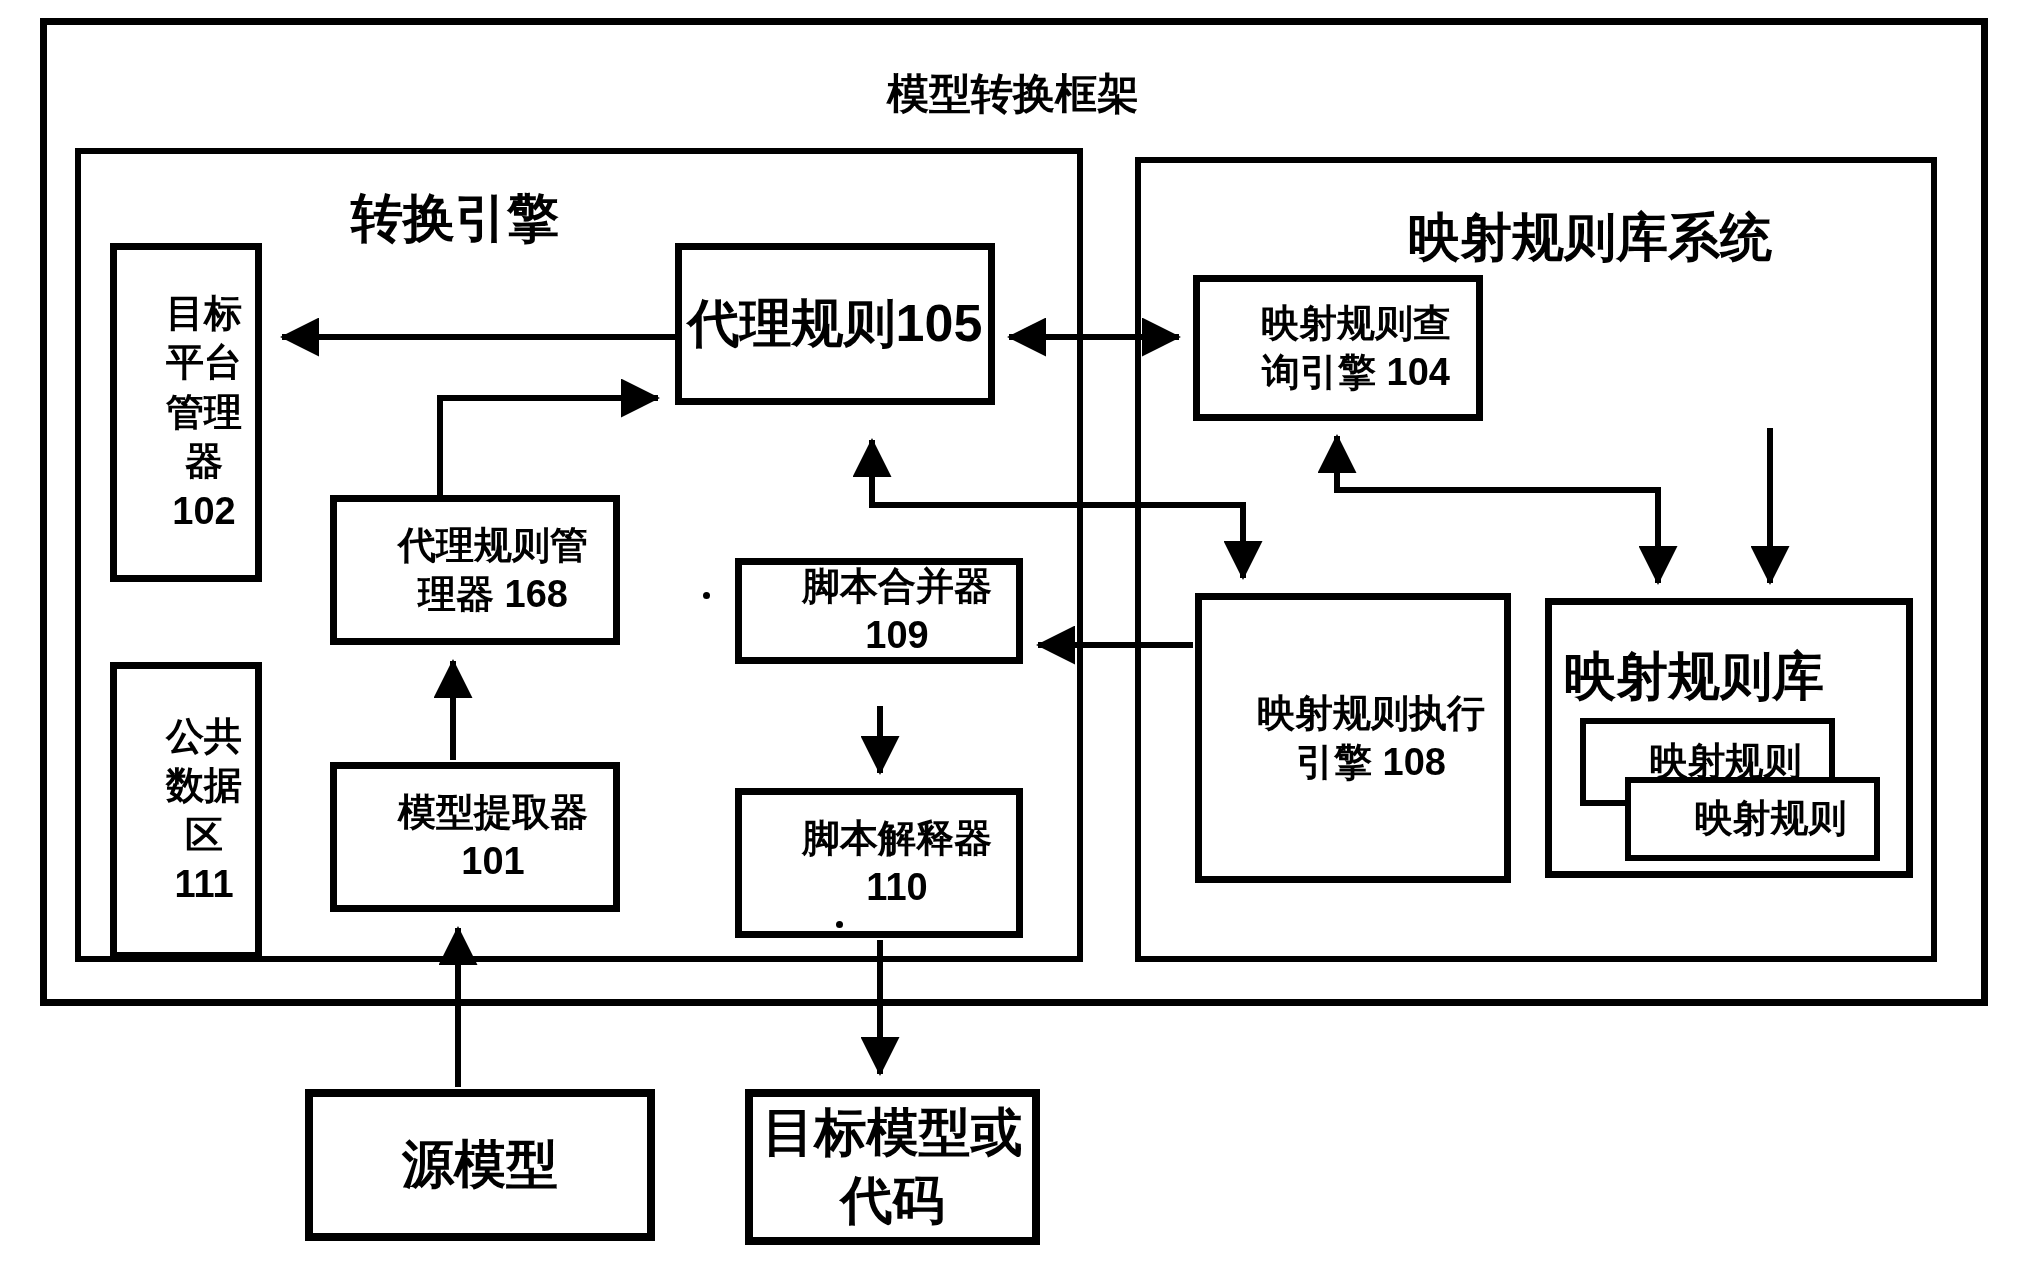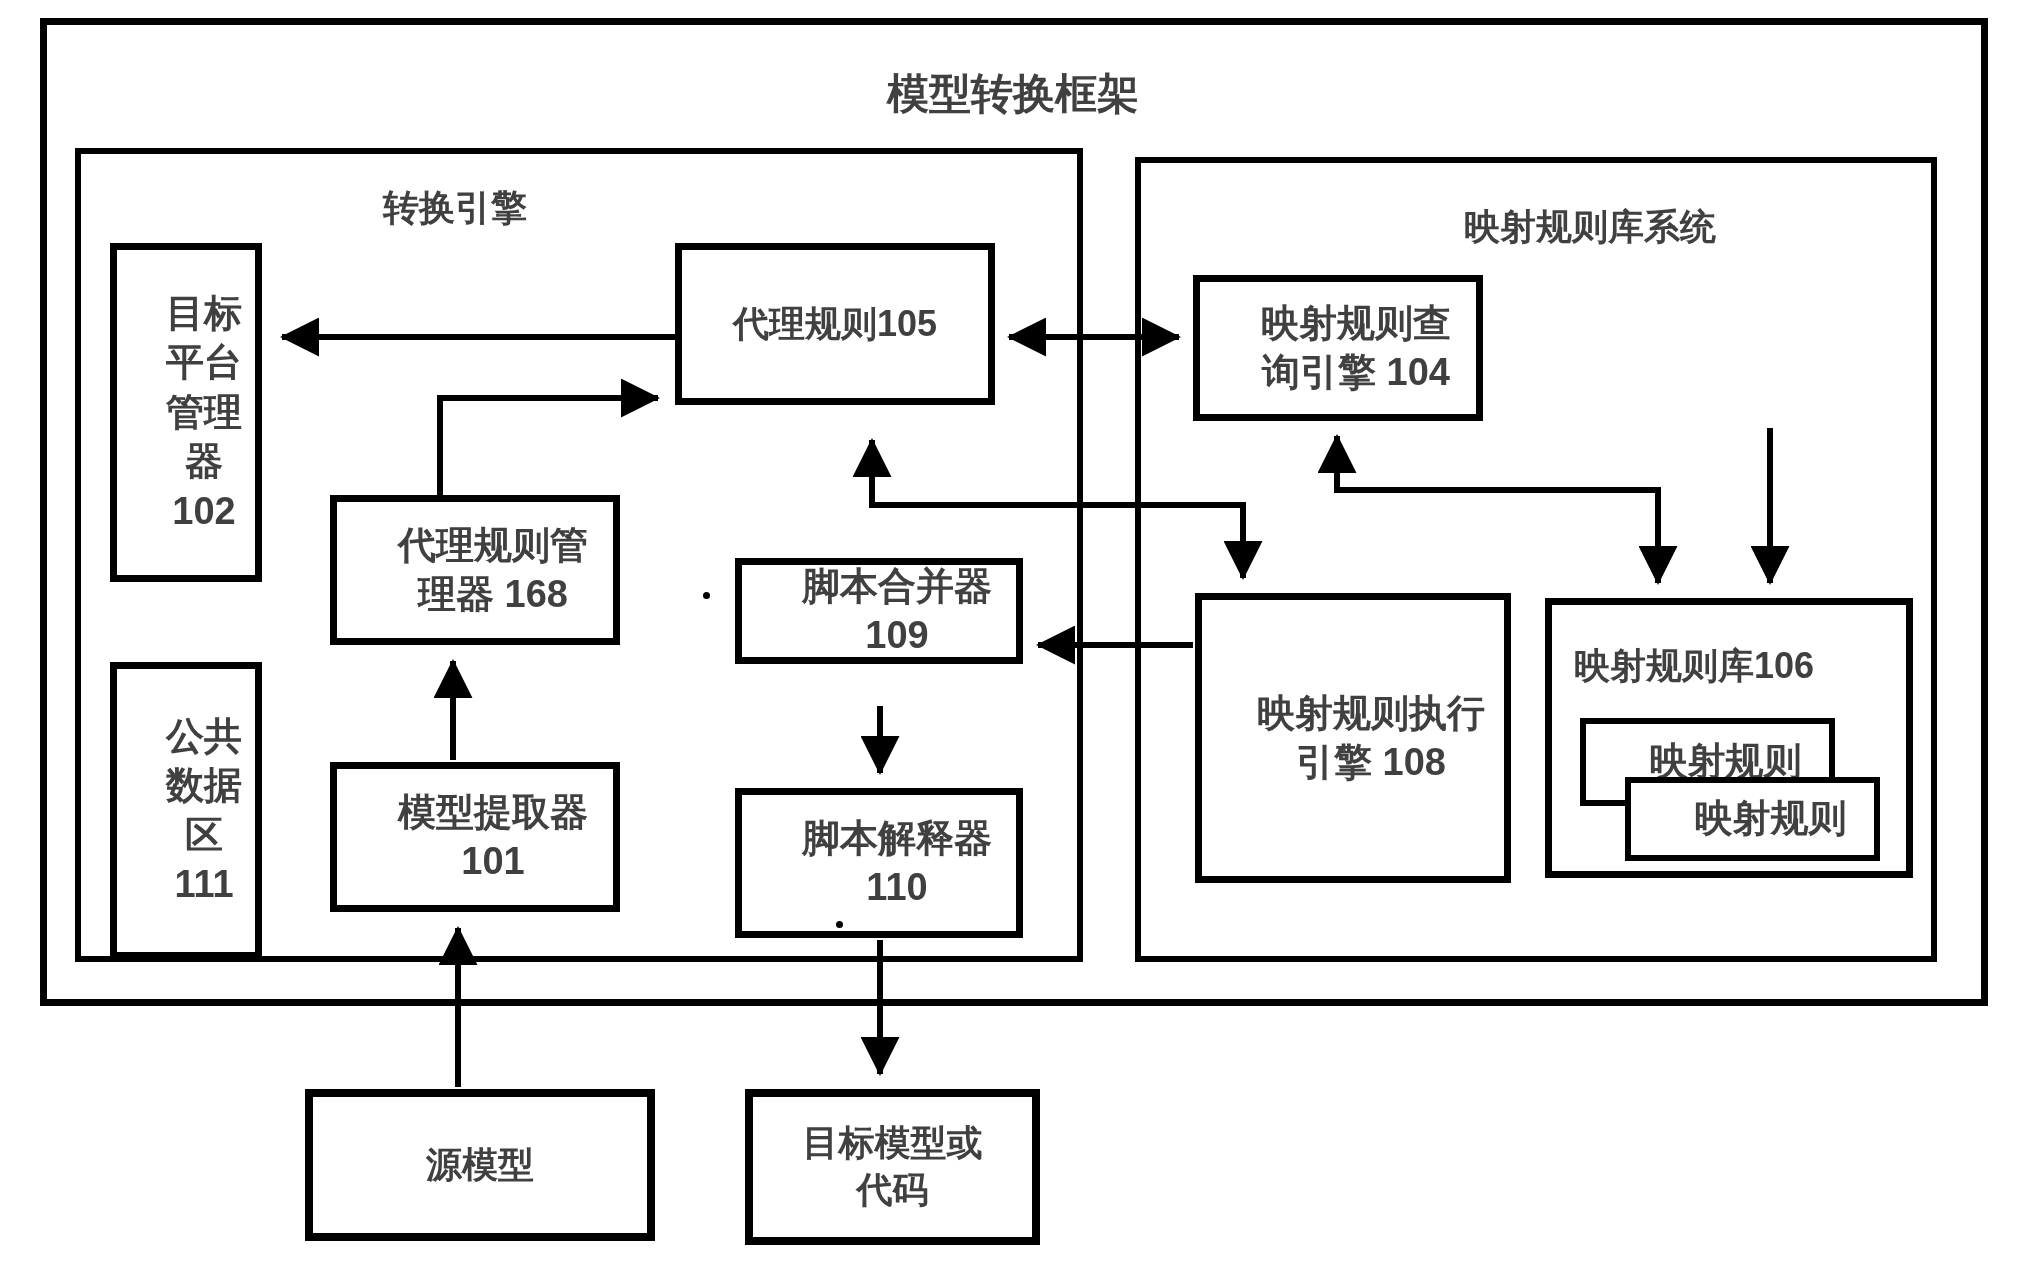--- a/index.html
+++ b/index.html
@@ -6,21 +6,21 @@
     margin: 0;
     padding: 0;
     background: #ffffff;
   }
   #stage {
     position: relative;
     width: 2021px;
     height: 1268px;
     background: #ffffff;
     font-family: "Liberation Sans", sans-serif;
-    color: #404040;
+    color: #000000;
     overflow: hidden;
   }
   .frame {
     position: absolute;
     border: 7px solid #000000;
     background: transparent;
     box-sizing: border-box;
   }
   .group-frame {
     position: absolute;
@@ -64,21 +64,21 @@
     fill: none;
   }
   .speck {
     position: absolute;
     width: 7px;
     height: 7px;
     border-radius: 50%;
     background: #000000;
   }
   .fs38 { font-size: 38px; padding-left: 36px; }
-  .fs40 { font-size: 36px; }
+  .fs40 { font-size: 52px; }
   .fs42 { font-size: 42px; }
 </style>
 </head>
 <body>
 
 <div id="stage">
 
   <div class="frame" style="left:40px; top:18px; width:1948px; height:988px;"></div>
 
   <div class="diagram-label fs42" style="left:713px; top:66px; width:600px;">模型转换框架</div>

